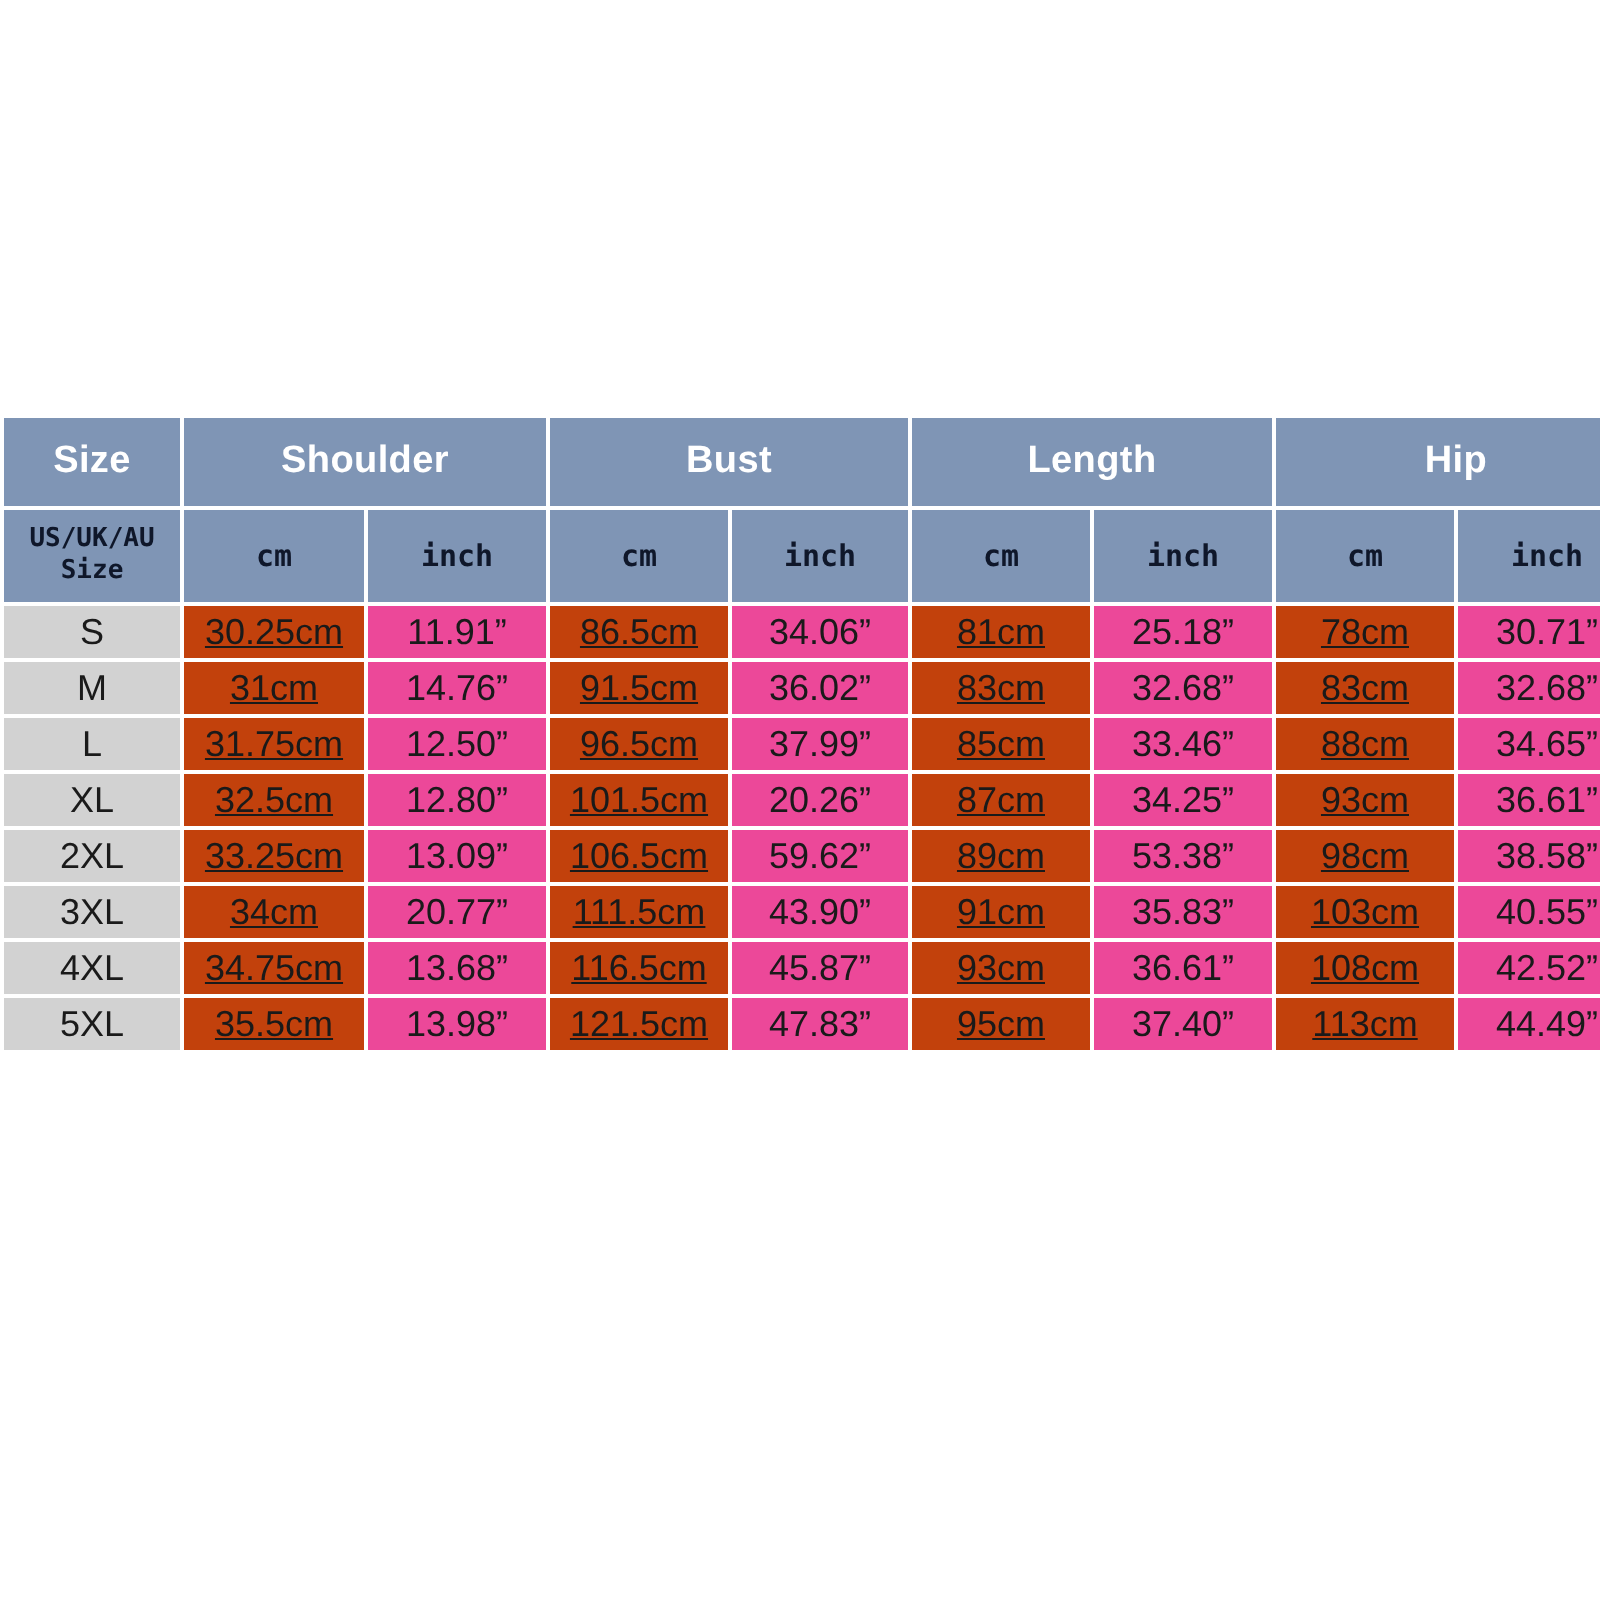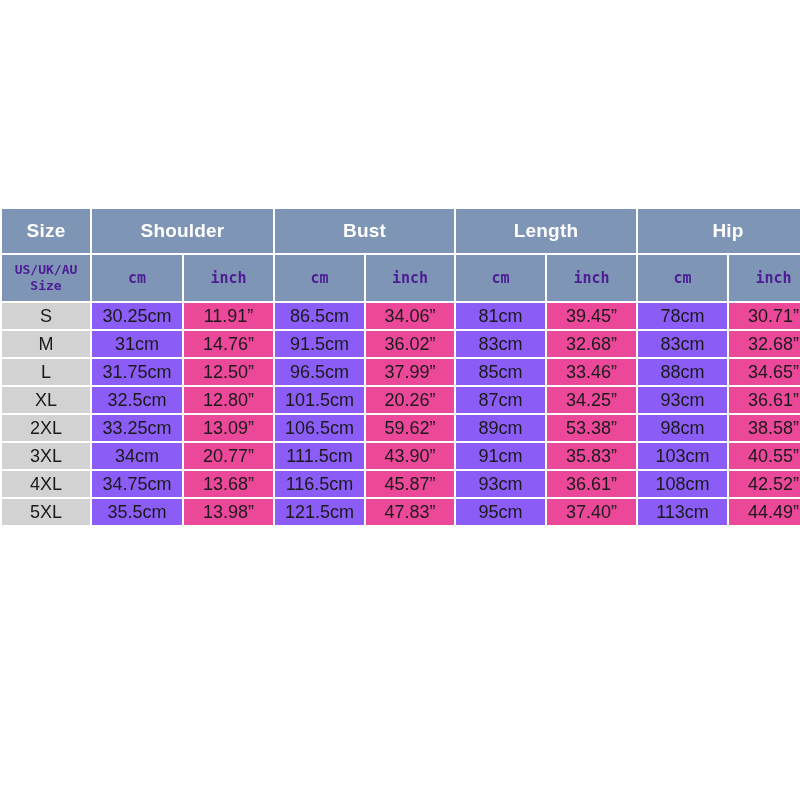--- a/index.html
+++ b/index.html
@@ -35,21 +35,21 @@
     height: 44px;
     text-align: center;
     vertical-align: middle;
     padding: 0;
     letter-spacing: 0.2px;
   }
 
   
   #size-chart th.sub {
     background: #7f95b5;
-    color: #4c1d95;
+    color: #0f172a;
     font-size: 15px;
     font-weight: bold;
     font-family: "DejaVu Sans Mono", "Liberation Mono", monospace;
     height: 46px;
     vertical-align: middle;
     padding: 0;
     line-height: 1.25;
   }
   #size-chart th.sub.sizehdr {
     font-size: 13px;
@@ -62,21 +62,22 @@
     text-align: center;
     vertical-align: middle;
     font-size: 18px;
     color: #1a1a1a;
     font-family: "Liberation Sans", sans-serif;
   }
   #size-chart td.sizecell {
     background: #d2d2d2;
   }
   #size-chart td.cm {
-    background: #8b5cf6;
+    background: #c2410c;
+    text-decoration: underline;
   }
   #size-chart td.inch {
     background: #ec4899;
   }
 </style>
 </head>
 <body>
 
 <table id="size-chart">
   <colgroup>
@@ -114,21 +115,21 @@
     </tr>
   </thead>
   <tbody id="chart-body">
       <tr>
         <td class="sizecell">S</td>
         <td class="cm">30.25cm</td>
         <td class="inch">11.91”</td>
         <td class="cm">86.5cm</td>
         <td class="inch">34.06”</td>
         <td class="cm">81cm</td>
-        <td class="inch">39.45”</td>
+        <td class="inch">25.18”</td>
         <td class="cm">78cm</td>
         <td class="inch">30.71”</td>
       </tr>
       <tr>
         <td class="sizecell">M</td>
         <td class="cm">31cm</td>
         <td class="inch">14.76”</td>
         <td class="cm">91.5cm</td>
         <td class="inch">36.02”</td>
         <td class="cm">83cm</td>

